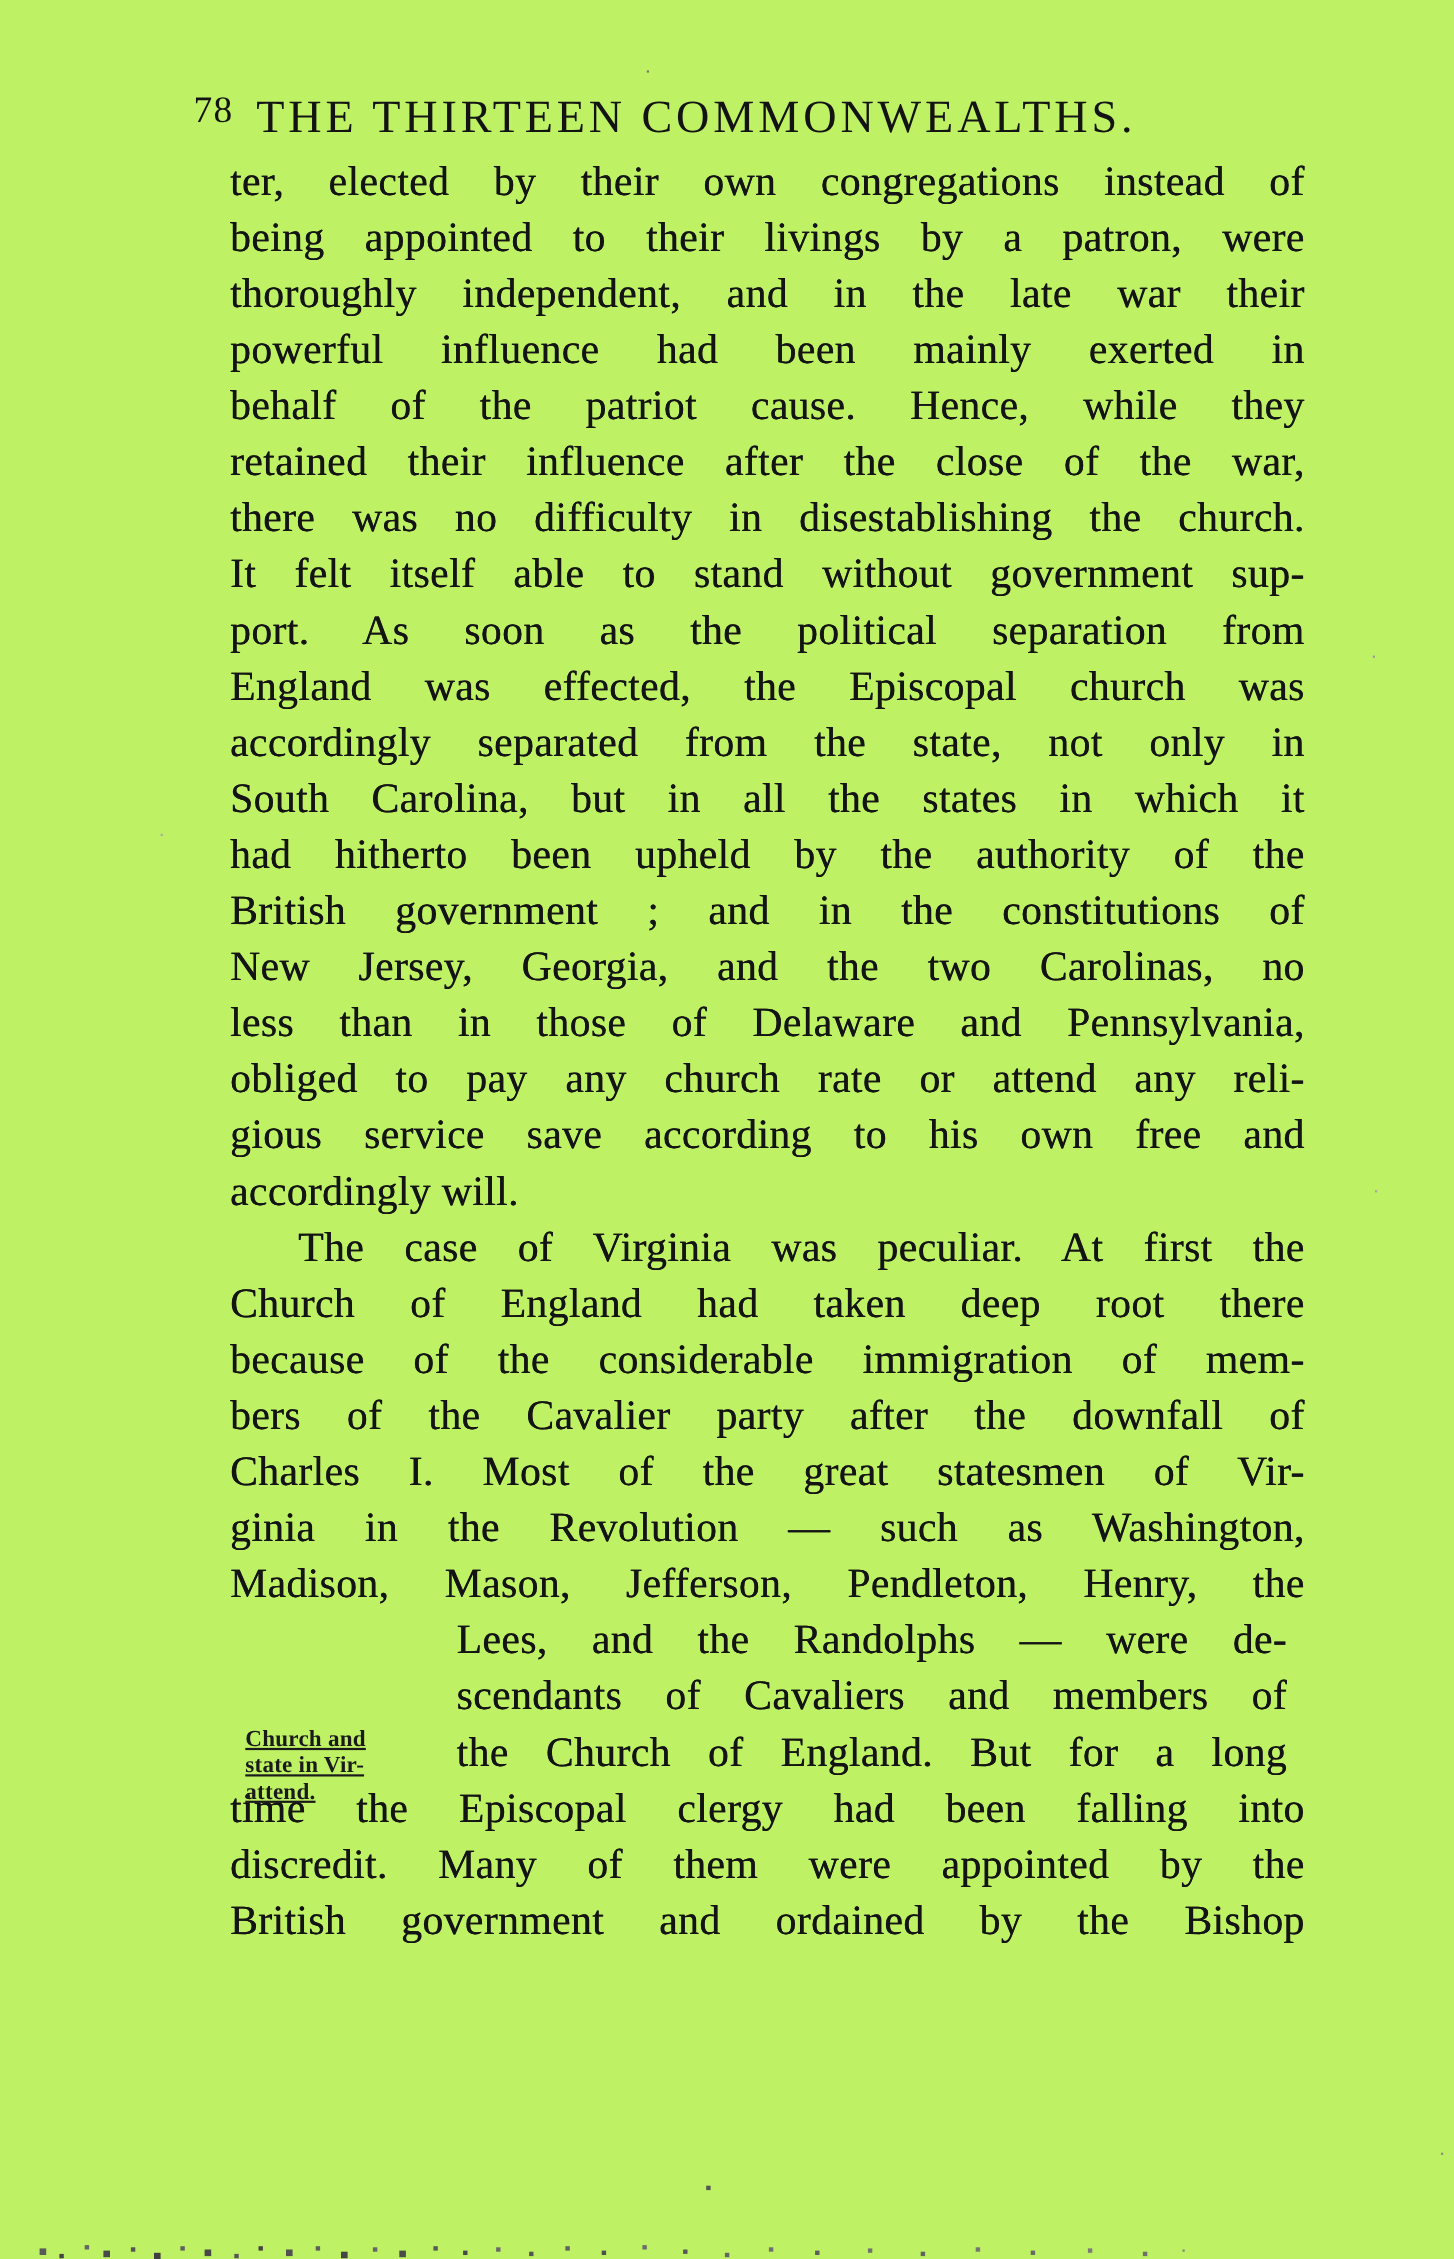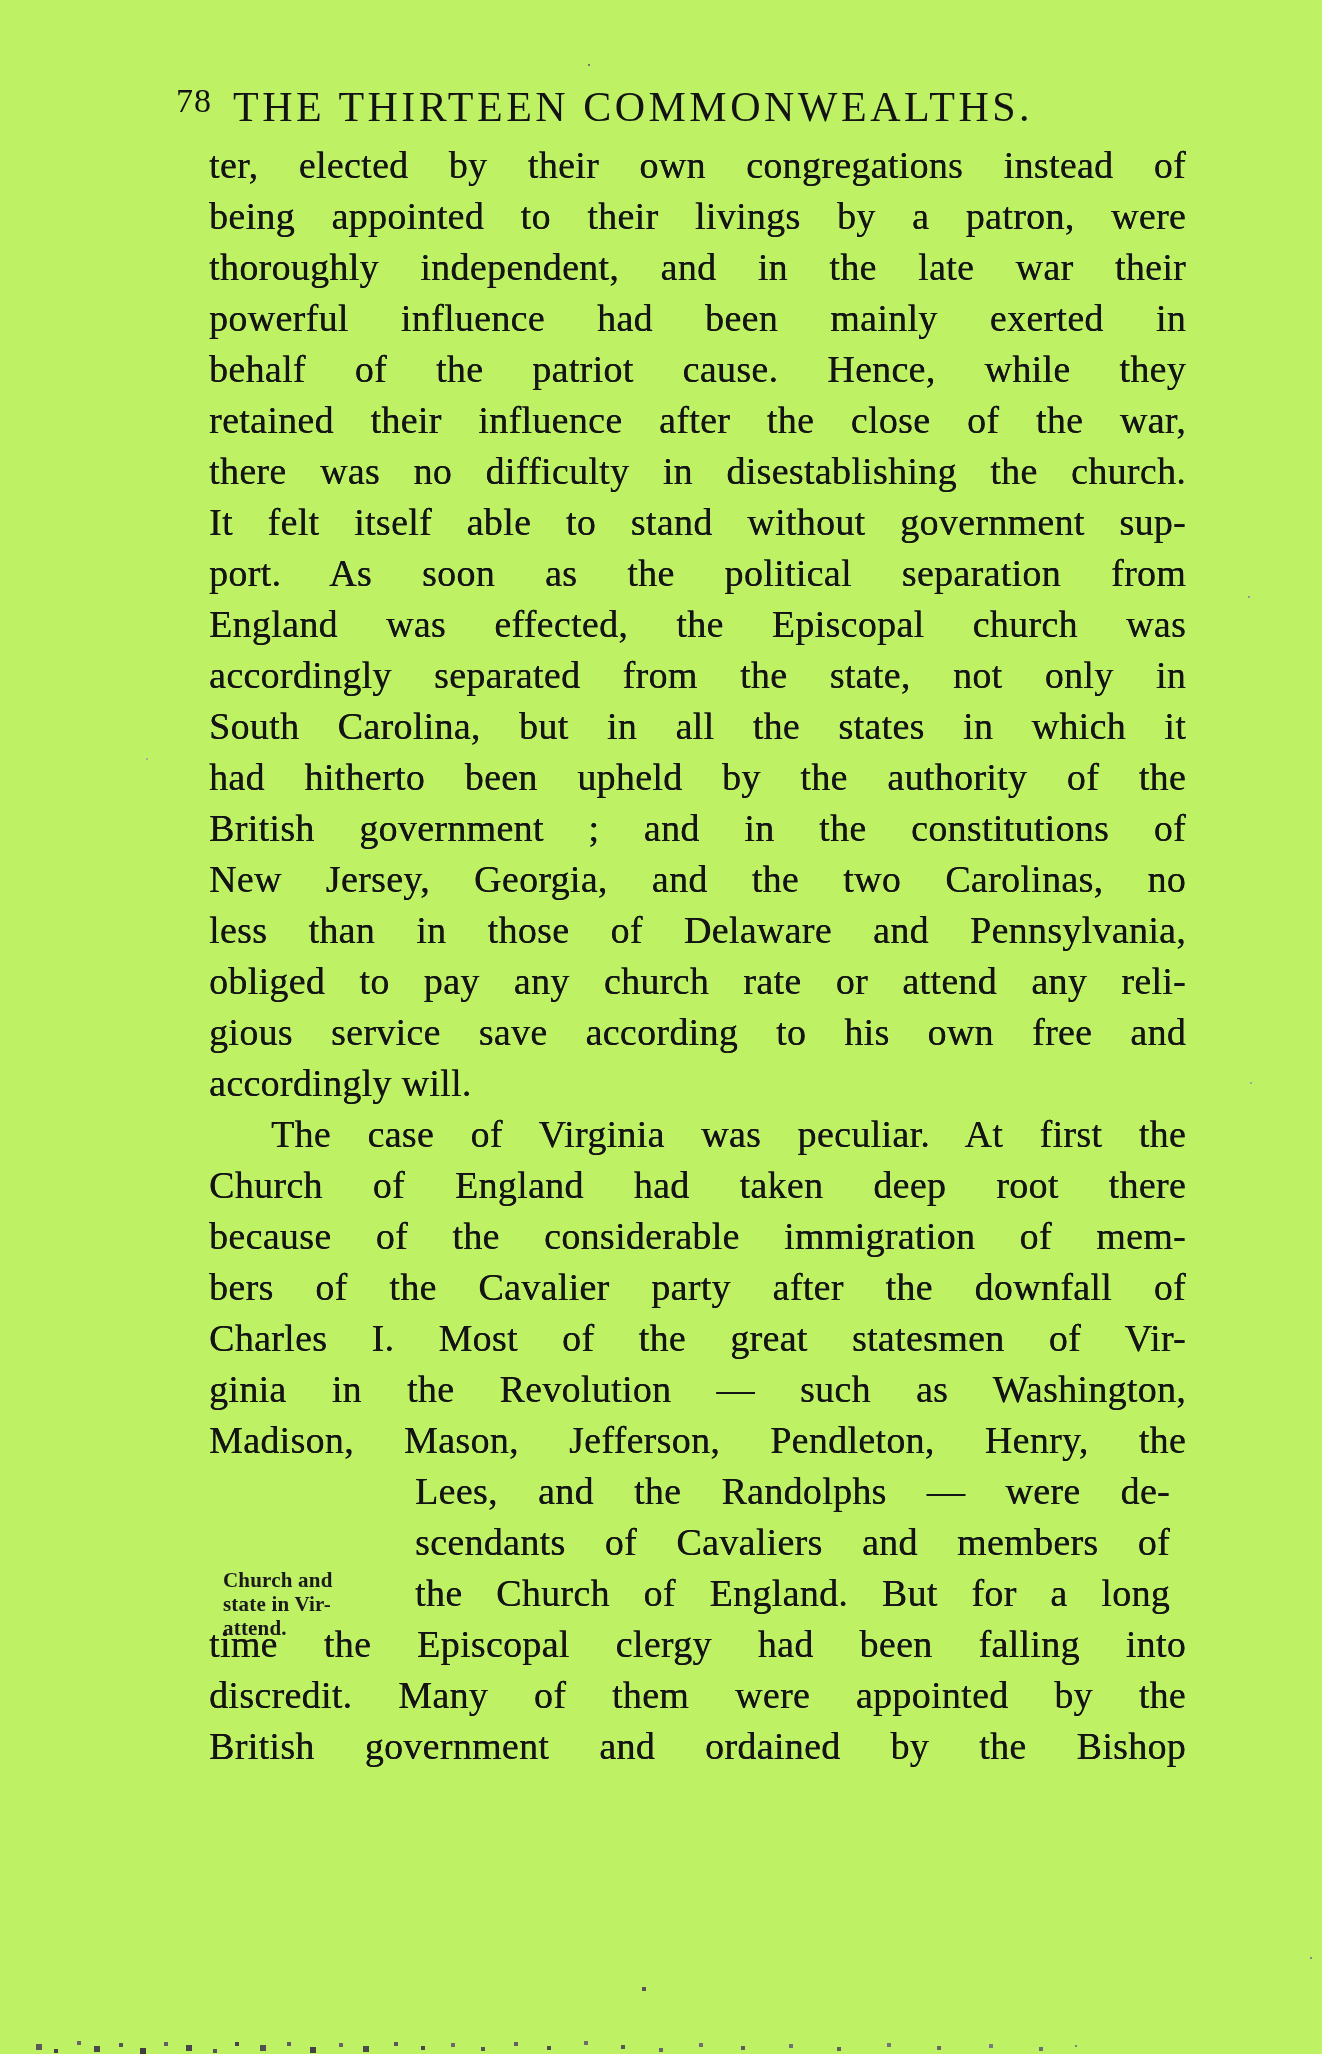--- a/index.html
+++ b/index.html
@@ -57,21 +57,21 @@
     position: absolute;
     left: 30px; top: 1428px;
     width: 180px;
     font-size: 21px;
     line-height: 24px;
     font-weight: bold;
     letter-spacing: 0.2px;
     color: #1a1a1a;
     text-align: left;
   }
-  .sidenote div { text-align: left; }
+  .sidenote div { text-align: left; text-decoration: underline; }
   
   .speck {
     position: absolute;
     width: 2px; height: 2px;
     background: transparent;
     left: 0; top: 0;
   }
   .speck.margin-dots {
     box-shadow:
       588px 64px 0 0 #777,

